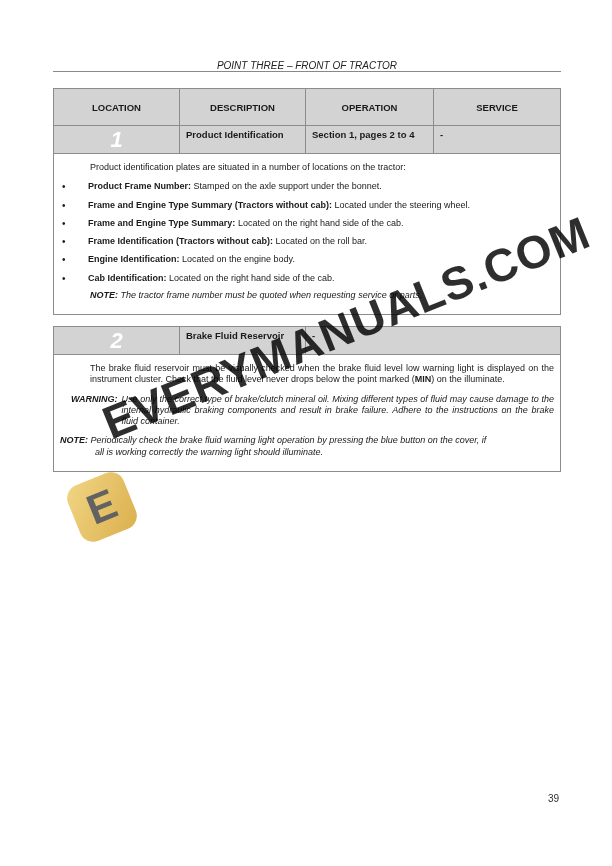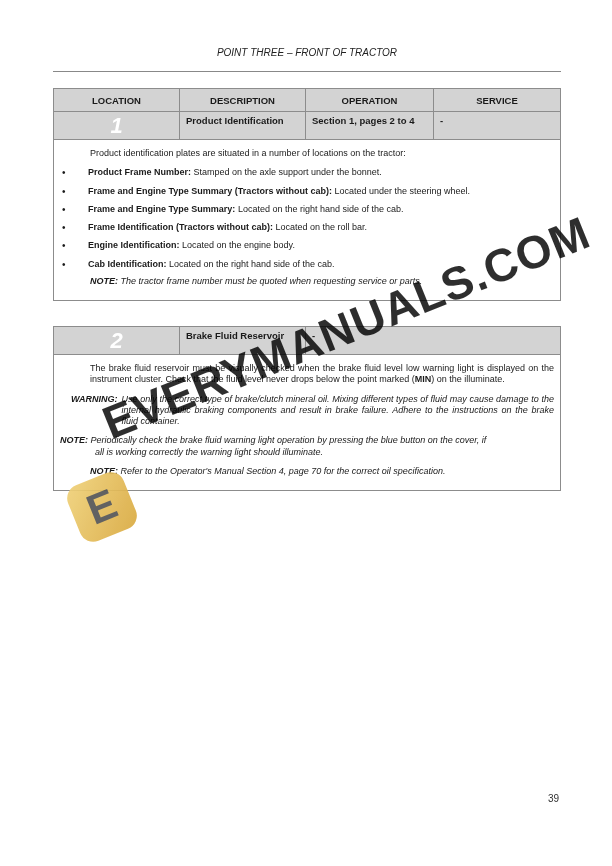--- a/index.html
+++ b/index.html
@@ -1,39 +1,39 @@
 <!DOCTYPE html>
 <html><head>
   <meta charset="utf-8">
   <style>
     * { box-sizing: border-box; margin: 0; padding: 0; }
     html, body { width: 612px; height: 866px; background: #ffffff; overflow: hidden; }
     body { position: relative; font-family: "Liberation Sans", sans-serif; color: #1a1a1a; }
 
     .page-header {
-      position: absolute; left: 53px; top: 47px; width: 508px;
+      position: absolute; left: 53px; top: 60px; width: 508px;
       text-align: center; font-size: 10px; font-style: italic; color: #222;
     }
     .page-header-rule {
       position: absolute; left: 53px; top: 71px; width: 508px; height: 1px; background: #888;
     }
 
     .block { position: absolute; left: 53px; width: 508px; border: 1px solid #8c8c8c; }
     .block1 { top: 88px; }
     .block2 { top: 326px; }
 
     .row { display: flex; background: #d3d3d3; border-bottom: 1px solid #8c8c8c; }
     .cell { border-right: 1px solid #8c8c8c; font-size: 9.5px; font-weight: bold; }
     .cell:last-child { border-right: none; }
     .c1 { width: 126px; }
     .c2 { width: 126px; }
     .c3 { width: 128px; }
     .c4 { flex: 1; }
 
-    .hdr-row { height: 23px; }
+    .hdr-row { height: 37px; }
     .hdr-row .cell { display: flex; align-items: center; justify-content: center; font-size: 9.5px; color: #1a1a1a; }
 
     .id-row { height: 28px; }
     .id-row .cell { padding: 3px 6px; }
     .loc-num {
       display: flex; align-items: center; justify-content: center;
       font-size: 22px; font-style: italic; font-weight: bold; color: #ffffff; padding: 0 !important;
     }
 
     .body { padding: 8px 6px 5px 6px; font-size: 9px; line-height: 1.25; }
@@ -110,20 +110,19 @@
   <div class="body">
     <p class="justify"><span>The brake fluid reservoir must be visually checked when the brake fluid level low warning light is displayed on the instrument cluster. Check that the fluid level never drops below the point marked (</span><b>MIN</b><span>) on the illuminate.</span></p>
     <div class="labeled">
       <span class="lbl">WARNING:</span>
       <span class="txt">Use only the correct type of brake/clutch mineral oil. Mixing different types of fluid may cause damage to the internal hydraulic braking components and result in brake failure. Adhere to the instructions on the brake fluid container.</span>
     </div>
     <div class="note-hang">
       <span class="lbl">NOTE:</span><span> Periodically check the brake fluid warning light operation by pressing the blue button on the cover, if</span>
       <span class="rest">all is working correctly the warning light should illuminate.</span>
     </div>
-    <p class="note-hang"><span class="lbl">NOTE:</span><span> Refer to the Operator's Manual Section 4, page 70 for the correct oil specification.</span></p>
   </div>
 </div>
 
 <div class="wm-logo">E</div>
 <div class="watermark">EVERYMANUALS.COM</div>
 
 <div class="page-number">39</div>
 
 </body></html>

